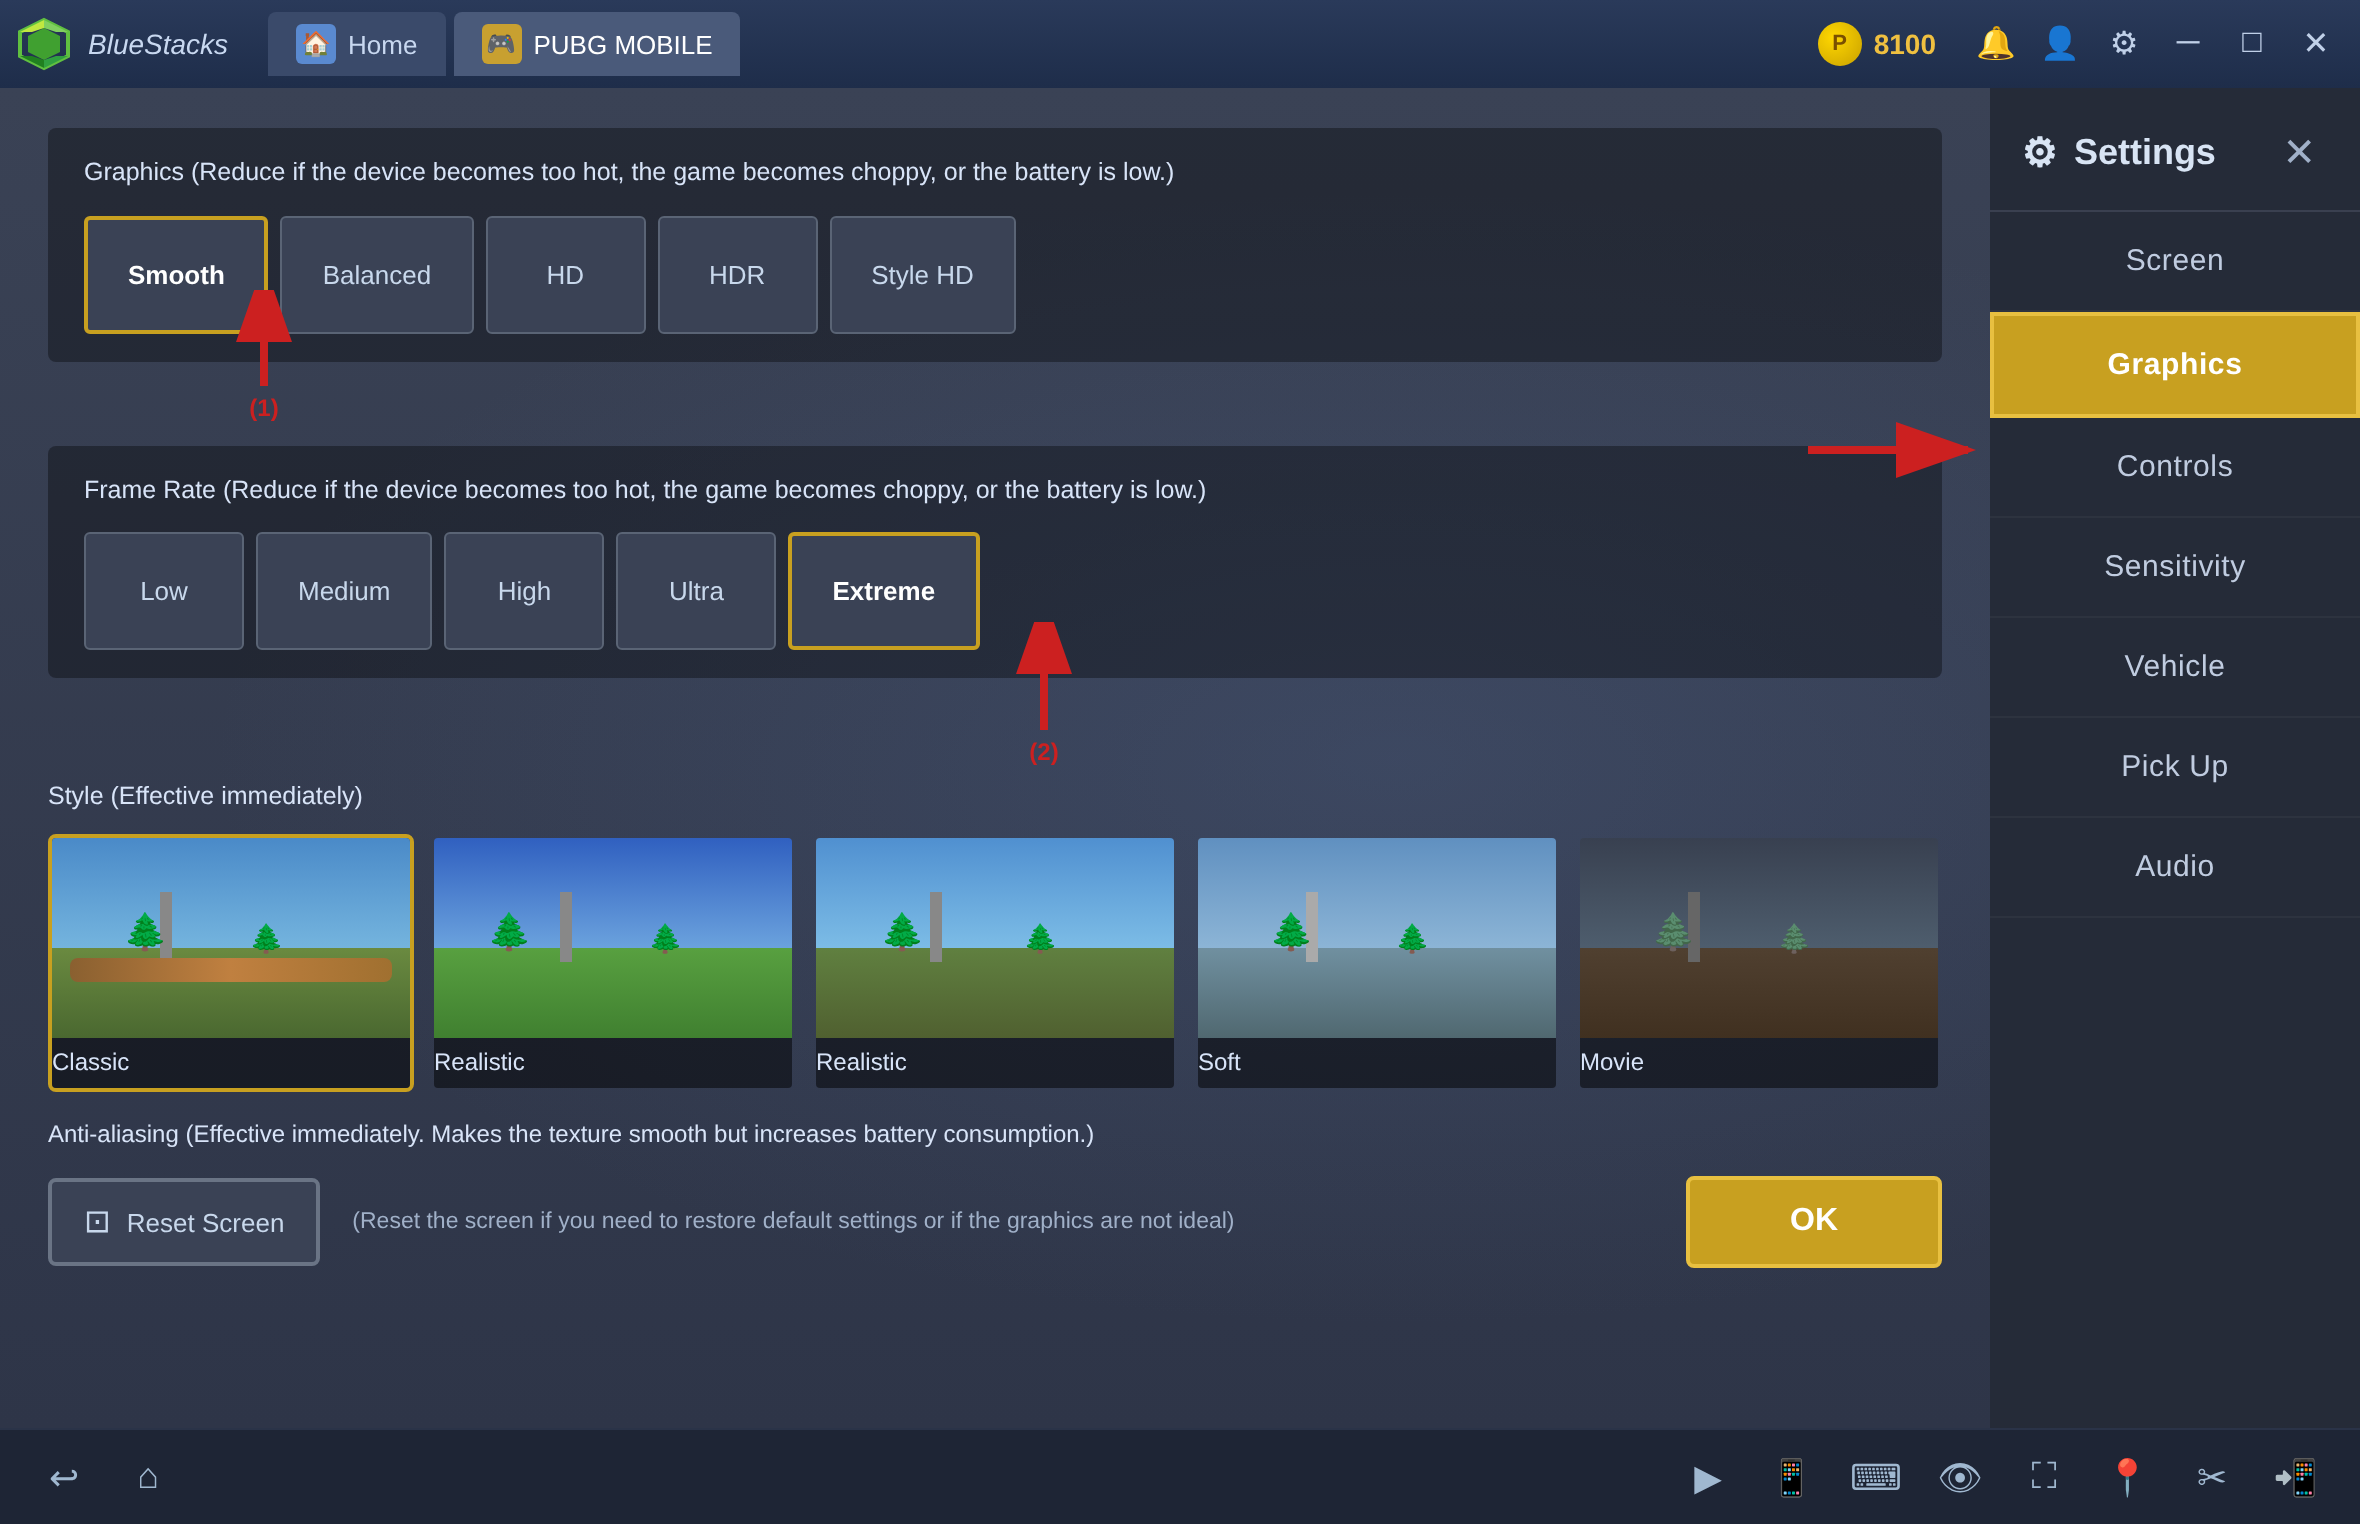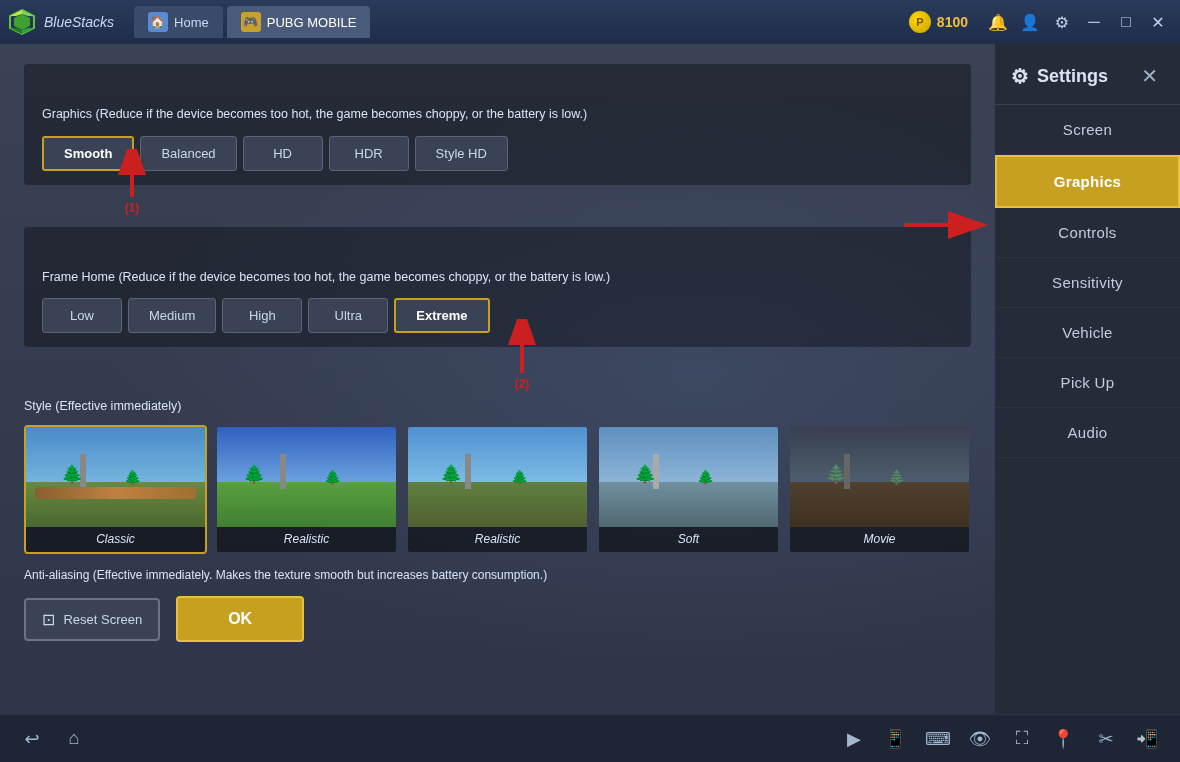--- a/index.html
+++ b/index.html
@@ -164,29 +164,28 @@
       background: rgba(0,0,0,0.35);
       border-radius: 4px;
       padding: 14px 18px;
       margin-bottom: 16px;
     }
     .section-label {
       color: #d8e4f8;
       font-size: 12.5px;
       margin-bottom: 12px;
       line-height: 1.4;
-      margin-top: 28px;
     }
     .btn-row {
       display: flex;
       gap: 6px;
       flex-wrap: wrap;
     }
     .option-btn {
-      padding: 8px 20px;
+      padding: 20px 20px;
       background: #3a4255;
       border: 1px solid #5a6475;
       color: #c8d8ec;
       font-size: 13px;
       border-radius: 3px;
       cursor: pointer;
       min-width: 80px;
       text-align: center;
     }
     .option-btn.selected {
@@ -243,26 +242,24 @@
     .sky-soft { background: linear-gradient(180deg, #6090c0 0%, #90b8d8 100%); }
     .sky-movie { background: linear-gradient(180deg, #384050 0%, #506070 100%); }
 
     .ground-classic { background: linear-gradient(180deg, #6a8a40 0%, #4a6830 100%); }
     .ground-colorful { background: linear-gradient(180deg, #58a040 0%, #408030 100%); }
     .ground-realistic { background: linear-gradient(180deg, #608040 0%, #506030 100%); }
     .ground-soft { background: linear-gradient(180deg, #7090a0 0%, #506870 100%); }
     .ground-movie { background: linear-gradient(180deg, #504030 0%, #403020 100%); }
 
     .style-card-label {
-      text-align: center;
       color: #d8e4f8;
       font-size: 12px;
       padding: 5px 0 6px;
       background: rgba(0,0,0,0.5);
-      font-style: italic;
     }
 
     
     .antialiasing-label {
       color: #d8e4f8;
       font-size: 12px;
       margin-bottom: 14px;
     }
 
     
@@ -394,21 +391,21 @@
               </marker>
             </defs>
           <line x1="18" y1="48" x2="18" y2="6" stroke="#cc2020" stroke-width="4" marker-end="url(#ah1)"></line>
         </svg>
         <span style="color:#cc2020; font-size:12px; font-weight:bold; margin-top:2px;">(1)</span>
       </div>
     </div>
 
     <div style="position:relative; margin-top: 42px;">
       <div class="section-box">
-        <div class="section-label">Frame Home (Reduce if the device becomes too hot, the game becomes choppy, or the battery is low.)</div>
+        <div class="section-label">Frame Rate (Reduce if the device becomes too hot, the game becomes choppy, or the battery is low.)</div>
         <div class="btn-row">
           <button class="option-btn">Low</button>
           <button class="option-btn">Medium</button>
           <button class="option-btn">High</button>
           <button class="option-btn">Ultra</button>
           <button class="option-btn selected-filled">Extreme</button>
         </div>
       </div>
 
       <div style="position:absolute; left: 480px; bottom: -44px; display:flex; flex-direction:column; align-items:center; z-index:10;">
@@ -499,20 +496,21 @@
 
     <div style="margin-top: 14px;">
       <div class="antialiasing-label">Anti-aliasing (Effective immediately. Makes the texture smooth but increases battery consumption.)</div>
     </div>
 
     <div class="bottom-bar-content">
       <button class="reset-btn">
         <span class="reset-icon">⊡</span>
         <span>Reset Screen</span>
       </button>
+      <span class="reset-hint">(Reset the screen if you need to restore default settings or if the graphics are not ideal)</span>
       <button class="ok-btn">
         <span>OK</span>
       </button>
     </div>
 
   </div>
 
   <div class="sidebar">
     <div class="sidebar-header">
       <div class="sidebar-title">

